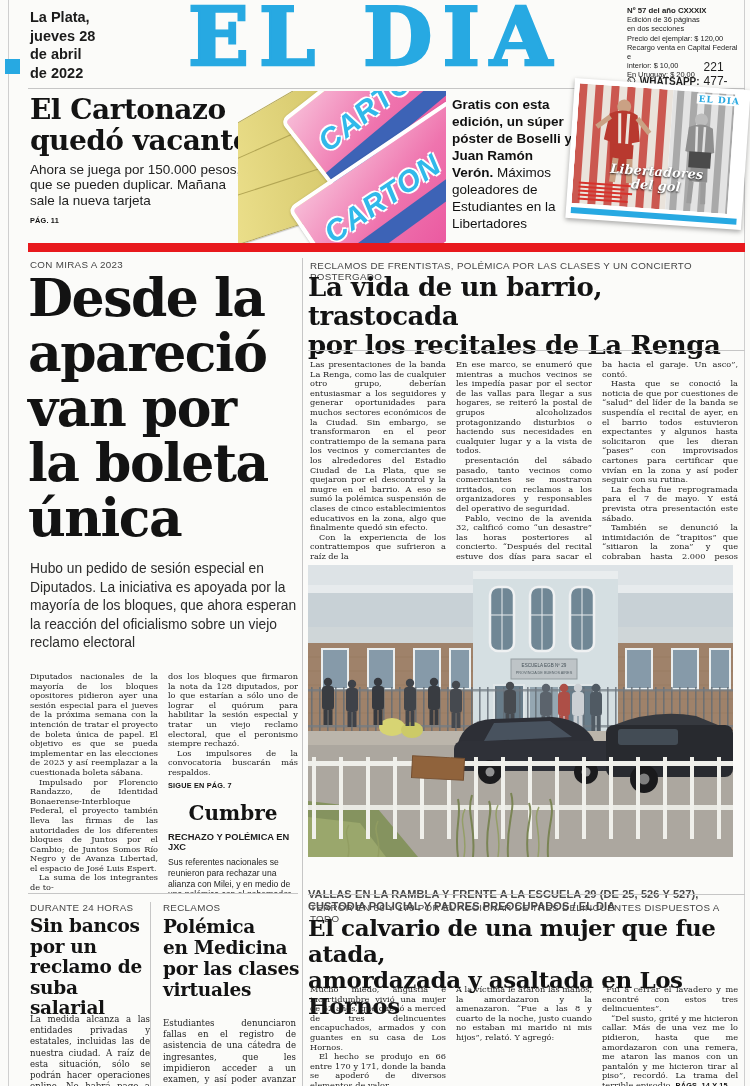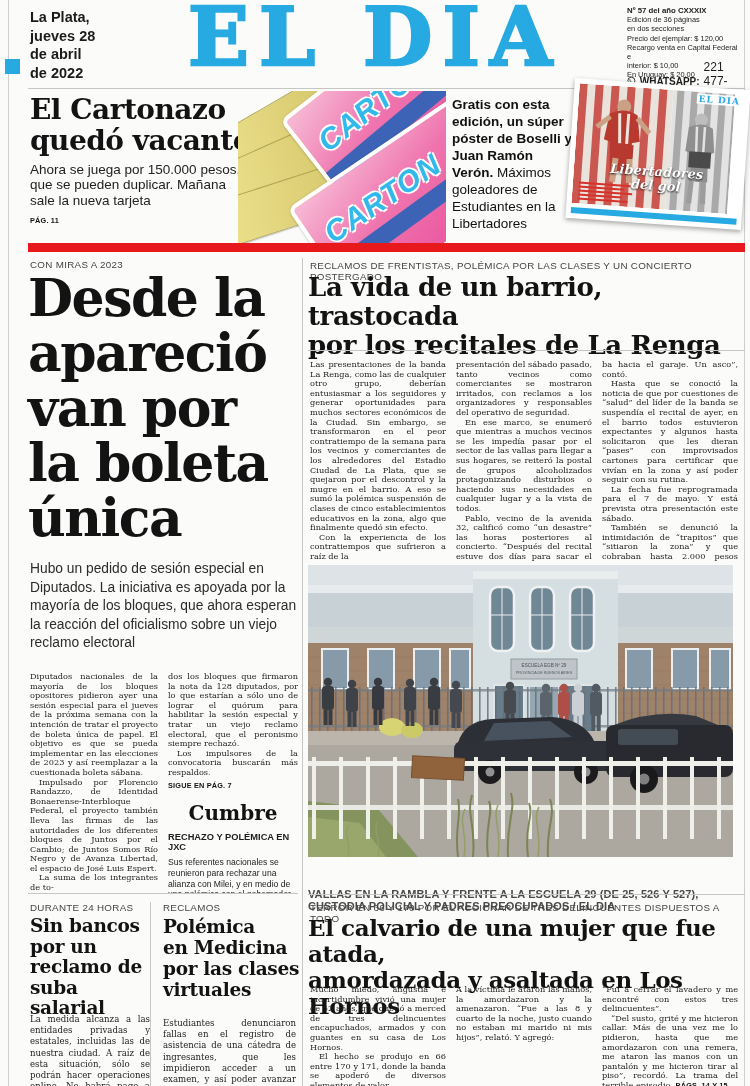--- a/index.html
+++ b/index.html
@@ -233,22 +233,22 @@
 
   <div class="abs kick renga-kick">RECLAMOS DE FRENTISTAS, POLÉMICA POR LAS CLASES Y UN CONCIERTO POSTERGADO</div>
   <h2 class="abs shead renga-head pl" style="margin:0">La vida de un barrio, trastocada
 por los recitales de La Renga</h2>
   <div class="rule renga-rule"></div>
   <div class="abs bodytext rcol1">
     <p>Las presentaciones de la banda La Renga, como las de cualquier otro grupo, deberían entusiasmar a los seguidores y generar oportunidades para muchos sectores económicos de la Ciudad. Sin embargo, se transformaron en el peor contratiempo de la semana para los vecinos y comerciantes de los alrededores del Estadio Ciudad de La Plata, que se quejaron por el descontrol y la mugre en el barrio. A eso se sumó la polémica suspensión de clases de cinco establecimientos educativos en la zona, algo que finalmente quedó sin efecto.</p>
     <p>Con la experiencia de los contratiempos que sufrieron a raíz de la</p>
   </div>
   <div class="abs bodytext rcol2">
+    <p>En ese marco, se enumeró que mientras a muchos vecinos se les impedía pasar por el sector de las vallas para llegar a sus hogares, se reiteró la postal de grupos alcoholizados protagonizando disturbios o haciendo sus necesidades en cualquier lugar y a la vista de todos.</p>
     <p>presentación del sábado pasado, tanto vecinos como comerciantes se mostraron irritados, con reclamos a los organizadores y responsables del operativo de seguridad.</p>
-    <p>En ese marco, se enumeró que mientras a muchos vecinos se les impedía pasar por el sector de las vallas para llegar a sus hogares, se reiteró la postal de grupos alcoholizados protagonizando disturbios o haciendo sus necesidades en cualquier lugar y a la vista de todos.</p>
     <p>Pablo, vecino de la avenida 32, calificó como “un desastre” las horas posteriores al concierto. “Después del recital estuve dos días para sacar el olor a pis. La orina se pasa-</p>
   </div>
   <div class="abs bodytext rcol3">
     <p>ba hacia el garaje. Un asco”, contó.</p>
     <p>Hasta que se conoció la noticia de que por cuestiones de “salud” del líder de la banda se suspendía el recital de ayer, en el barrio todos estuvieron expectantes y algunos hasta solicitaron que les dieran “pases” con improvisados cartones para certificar que vivían en la zona y así poder seguir con su rutina.</p>
     <p>La fecha fue reprogramada para el 7 de mayo. Y está prevista otra presentación este sábado.</p>
     <p><span>También se denunció la intimidación de “trapitos” que “sitiaron la zona” y que cobraban hasta 2.000 pesos para dejar estacionar los vehículos.</span> </p>
   </div>
 
   <div class="abs photo">

